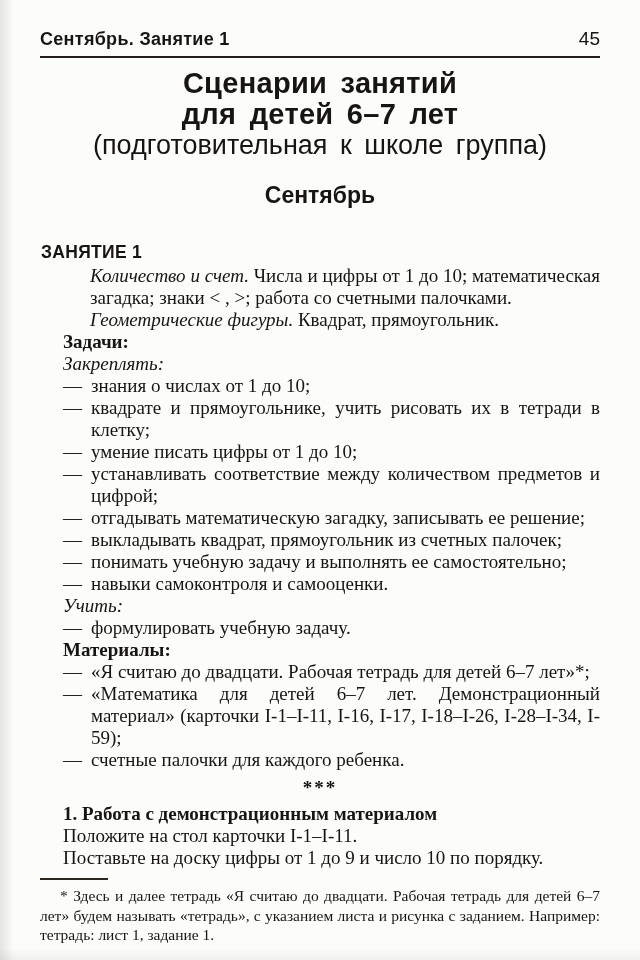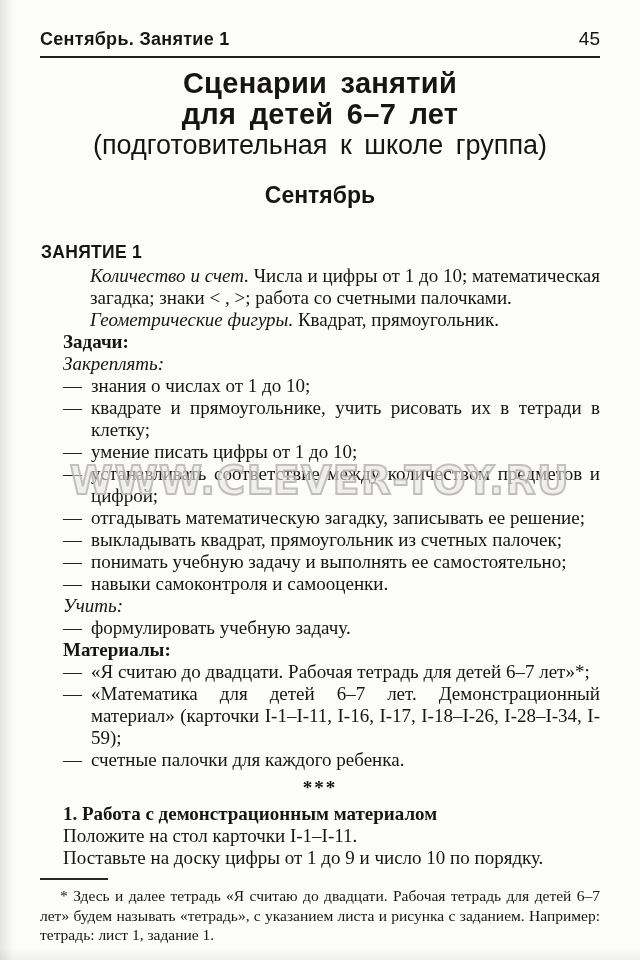--- a/index.html
+++ b/index.html
@@ -139,14 +139,13 @@
       <p>Положите на стол карточки I-1–I-11.</p>
       <p>Поставьте на доску цифры от 1 до 9 и число 10 по порядку.</p>
     </div>
   </div>
 
   <div class="footnote">
     <div class="footnote-rule"></div>
     <p class="footnote-text">* Здесь и далее тетрадь «Я считаю до двадцати. Рабочая тетрадь для детей 6–7 лет» будем называть «тетрадь», с указанием листа и рисунка с заданием. Например: тетрадь: лист 1, задание 1.</p>
   </div>
 
-  <div class="watermark">WWW.CLEVER-TOY.RU</div>
 </div>
 
 </body></html>

